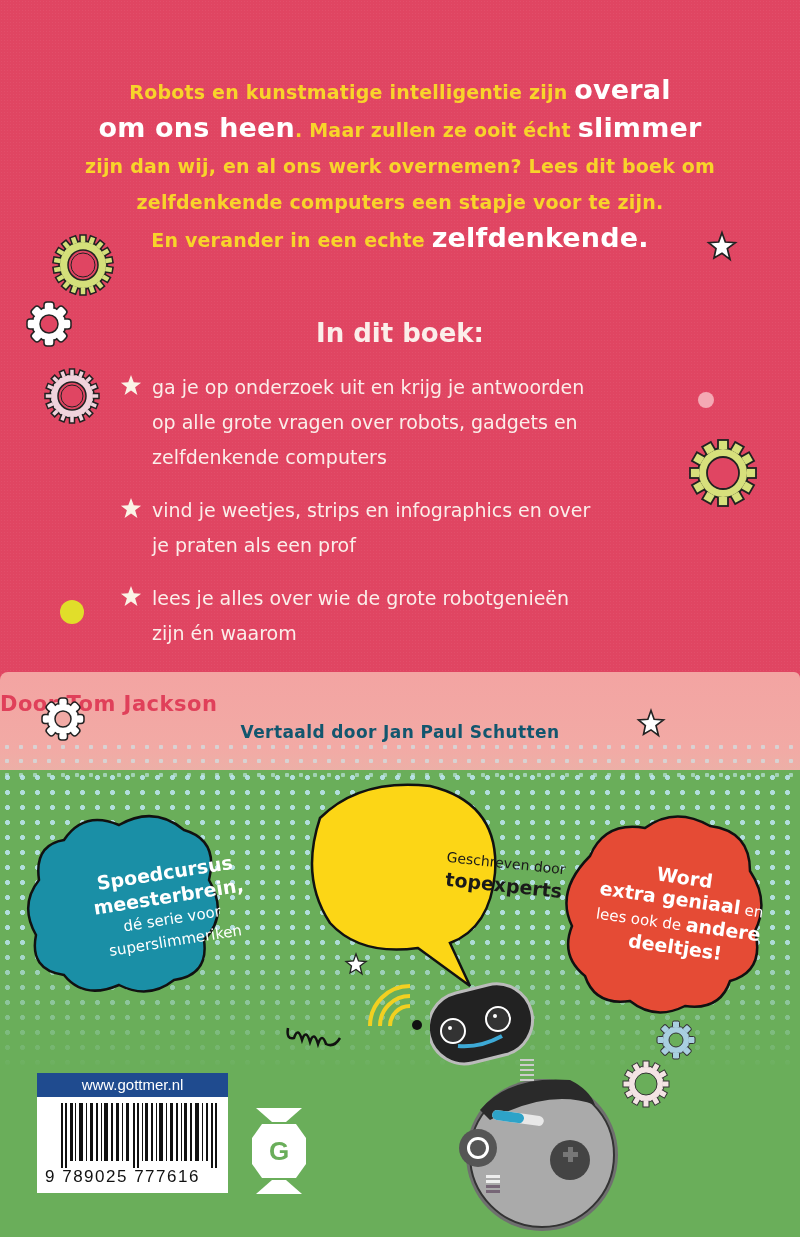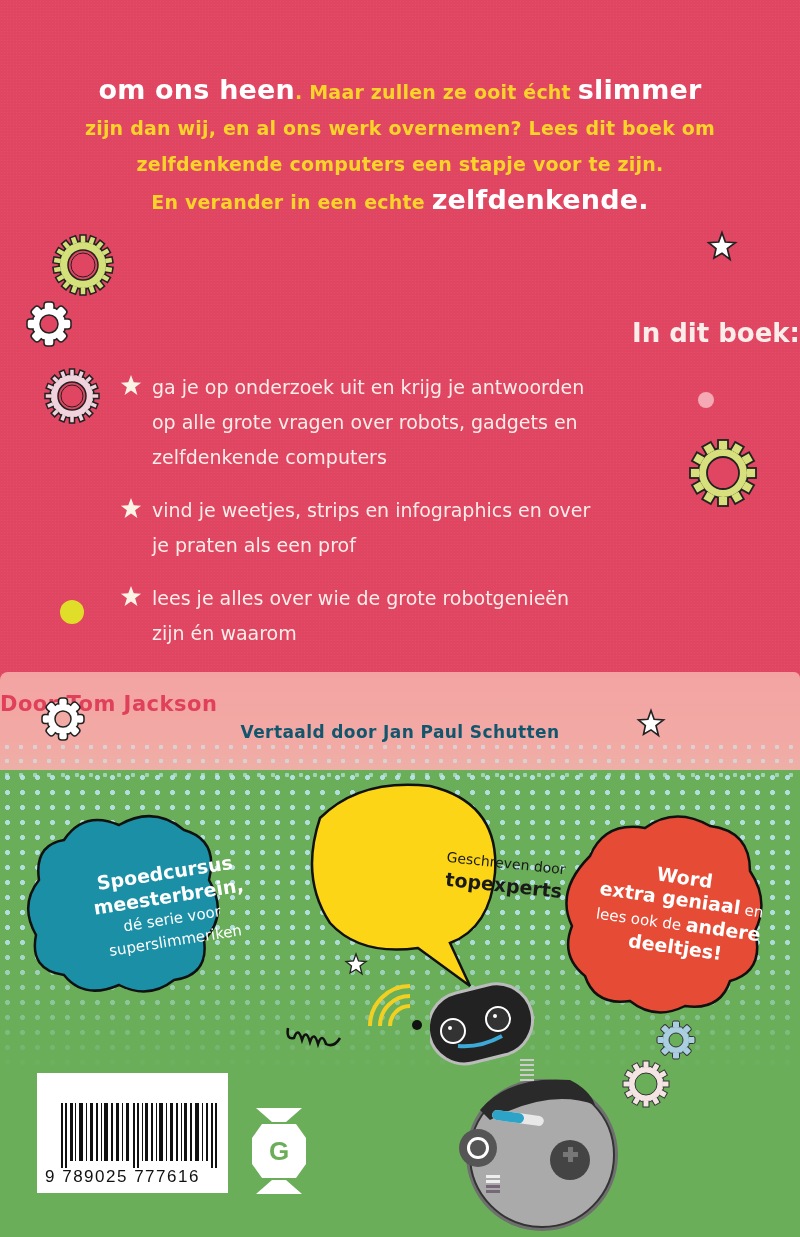--- a/index.html
+++ b/index.html
@@ -35,21 +35,21 @@
     }
 
     .intro { position: absolute; left: 60px; top: 72px; width: 680px; text-align: center; }
     .intro-line {
       display: block; color: #f8d42a; font-weight: bold; font-size: 19px;
       line-height: 36px; letter-spacing: 0.2px;
     }
     .intro-line .big { color: #ffffff; font-size: 27px; }
 
     .book-heading {
-      position: absolute; left: 0; top: 318px; width: 800px; text-align: right;
+      position: absolute; left: 0; top: 318px; width: 800px; text-align: center;
       color: #fbeeea; font-weight: bold; font-size: 26px;
     }
     .bullets { position: absolute; left: 120px; top: 370px; width: 560px; }
     .bullet { position: relative; padding-left: 32px; margin-bottom: 18px; }
     .bullet .star-icon { position: absolute; left: 0; top: 4px; width: 22px; height: 22px; }
     .bullet-text {
       color: #fbeeea; font-weight: normal; font-size: 19px; line-height: 35px;
     }
 
     .author {
@@ -92,20 +92,21 @@
 </head>
 <body>
 
 <div class="top-panel"></div>
 <div class="pink-band"></div>
 <div class="green-panel"></div>
 <div class="band-dots"></div>
 <div class="green-dots"></div>
 
 <div class="intro">
+  <span class="intro-line"><span>Robots en kunstmatige intelligentie zijn </span><span class="big">overal</span></span>
   <span class="intro-line"><span class="big">om ons heen</span><span>. Maar zullen ze ooit écht </span><span class="big">slimmer</span></span>
   <span class="intro-line">zijn dan wij, en al ons werk overnemen? Lees dit boek om</span>
   <span class="intro-line">zelfdenkende computers een stapje voor te zijn.</span>
   <span class="intro-line"><span>En verander in een echte </span><span class="big">zelfdenkende</span><span class="big">.</span></span>
 </div>
 
 <div class="book-heading">In dit boek:</div>
 
 <div class="bullets">
   <div class="bullet">
@@ -359,20 +360,21 @@
       <use href="#t7" transform="rotate(240)"></use>
       <use href="#t7" transform="rotate(270)"></use>
       <use href="#t7" transform="rotate(300)"></use>
       <use href="#t7" transform="rotate(330)"></use>
   </g>
   <circle r="17" fill="#f4e4e4"></circle>
   <circle r="11" fill="#6aae5a" stroke="#333" stroke-width="1"></circle>
 </svg>
 
 <div class="barcode-box">
+  <div class="barcode-url">www.gottmer.nl</div>
   <svg class="barcode-bars" viewBox="0 0 160 65" preserveAspectRatio="none">
     <g fill="#111">
       <rect x="2" y="0" width="2" height="65"></rect>
         <rect x="6" y="0" width="2" height="65"></rect>
       <rect x="11" y="0" width="3" height="58"></rect>
         <rect x="16" y="0" width="1" height="58"></rect>
         <rect x="20" y="0" width="4" height="58"></rect>
       <rect x="27" y="0" width="1" height="58"></rect>
         <rect x="31" y="0" width="3" height="58"></rect>
         <rect x="37" y="0" width="2" height="58"></rect>

